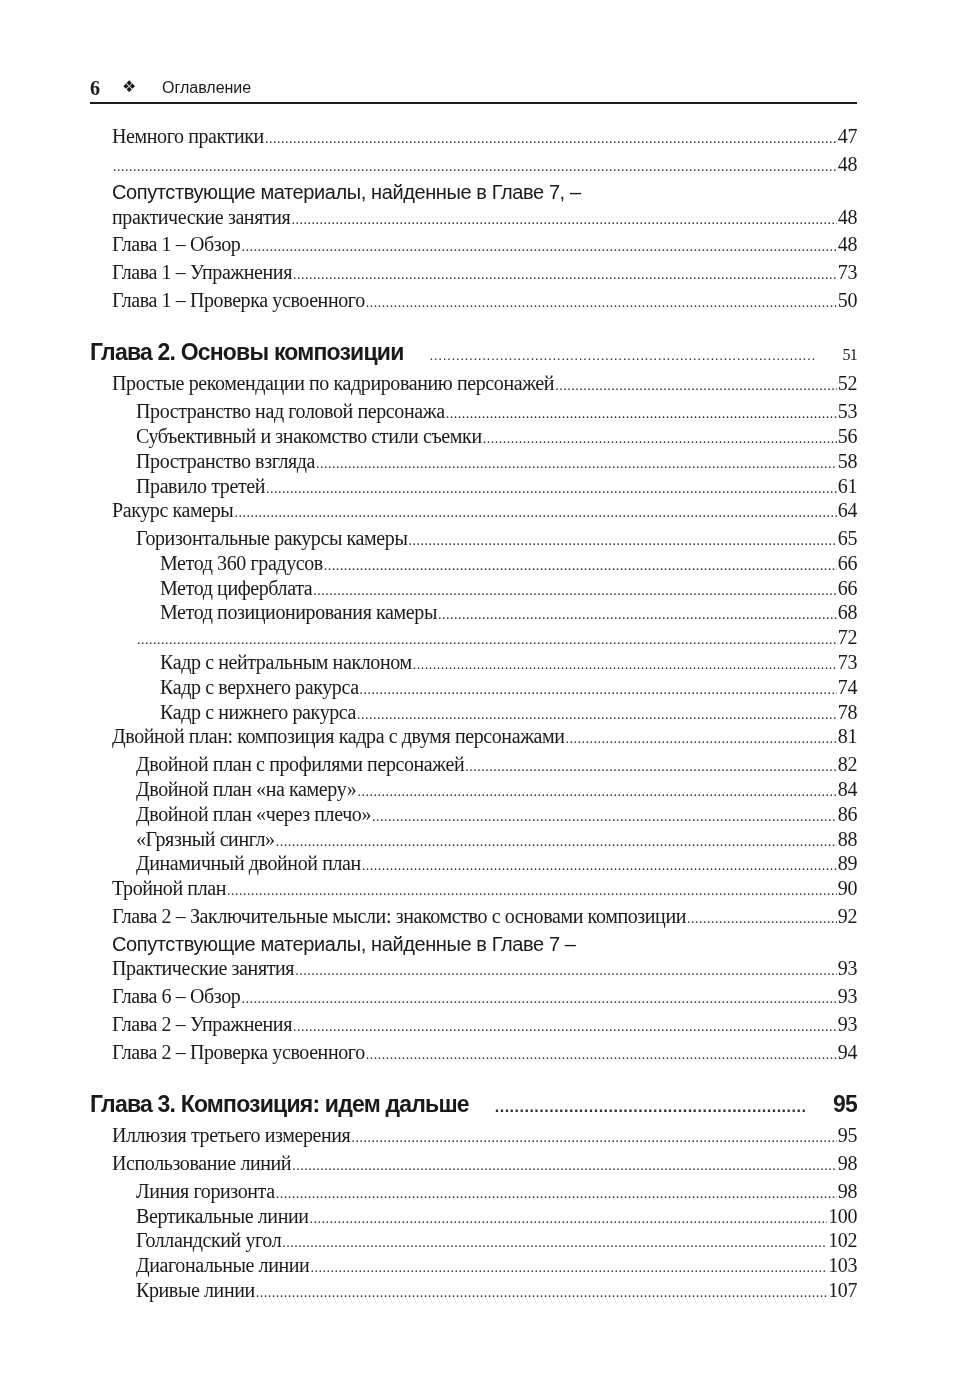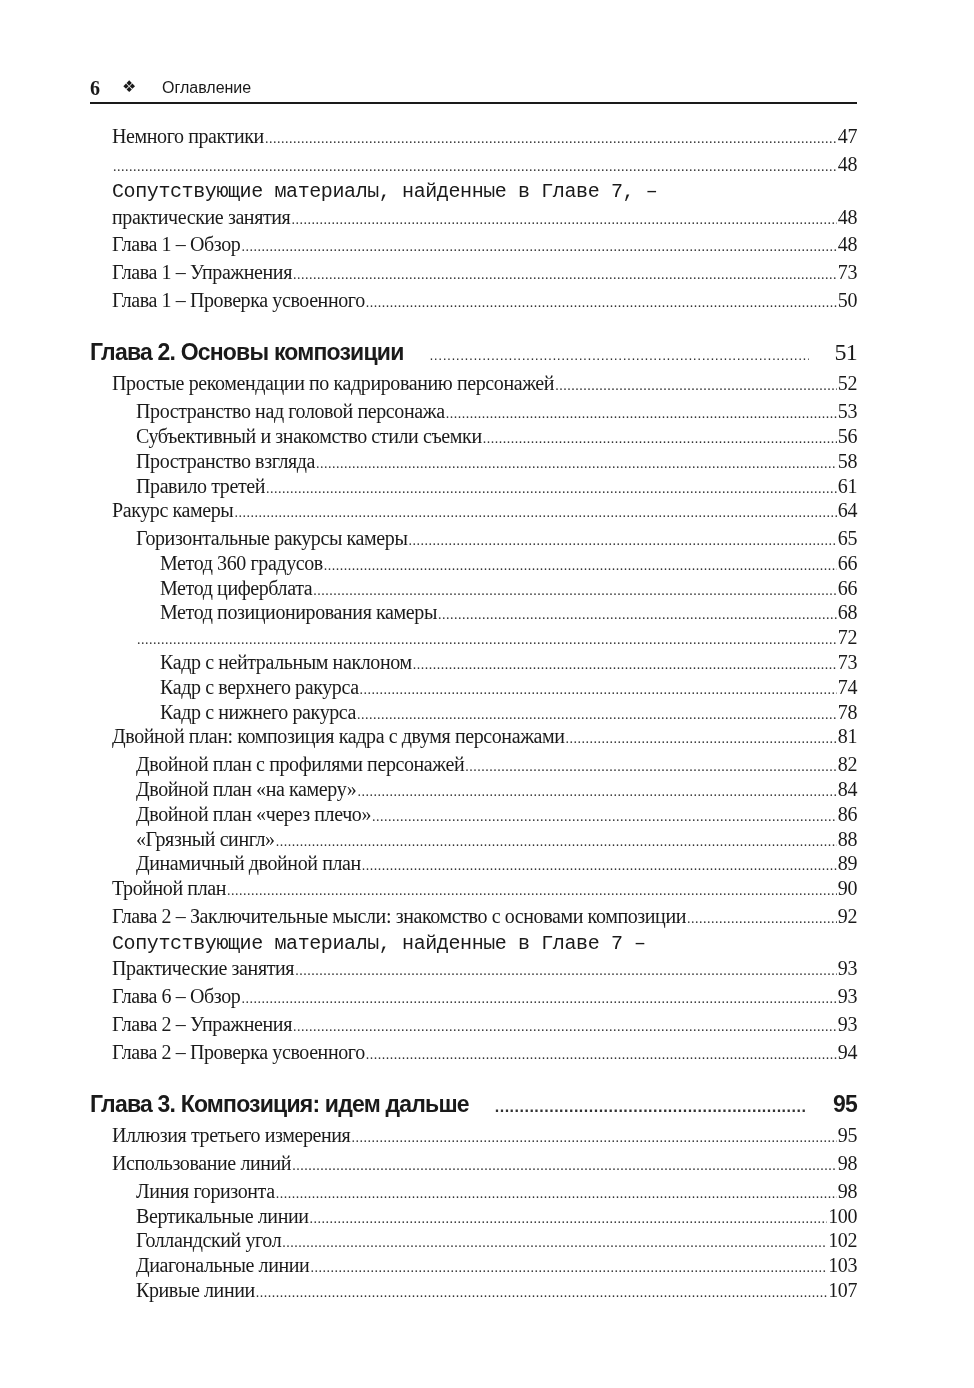--- a/index.html
+++ b/index.html
@@ -8,27 +8,27 @@
   .header .pnum { position: absolute; left: 0; top: 1px; font-family: "Liberation Serif", serif; font-weight: bold; font-size: 20px; }
   .header .orn { position: absolute; left: 32px; top: 1px; font-family: "DejaVu Sans", sans-serif; font-size: 16px; }
   .header .title { position: absolute; left: 72px; top: 3px; font-family: "Liberation Sans", sans-serif; font-size: 16px; }
   .toc { position: absolute; left: 90px; top: 0; width: 767px; }
   .row { position: absolute; left: 0; width: 767px; display: flex; align-items: baseline; font-family: "Liberation Serif", serif; font-size: 20px; line-height: 24px; letter-spacing: -0.4px; white-space: nowrap; }
   .row .lbl { flex: 0 0 auto; }
   .row .dots { flex: 1 1 auto; overflow: hidden; margin: 0 1px; font-size: 14px; letter-spacing: 0.5px; color: #333; }
   .row .dots::before { content: "................................................................................................................................................................................................................................................................................................................"; }
   .row .pg { flex: 0 0 auto; text-align: right; }
   .row.chap { font-family: "Liberation Sans", sans-serif; font-size: 23px; font-weight: bold; letter-spacing: -0.8px; line-height: 28px; gap: 25px; }
-  .row.chap .pg.small { font-family: "Liberation Serif", serif; font-weight: normal; font-size: 24px; }
+  .row.chap .pg.small { font-family: "Liberation Serif", serif; font-weight: normal; font-size: 16px; }
   .row.chap .dots { font-size: 14px; font-weight: normal; }
   .row.chap.bigdots .dots { font-weight: bold; font-size: 16px; }
   .l1 { padding-left: 22px; width: 745px !important; }
   .l2 { padding-left: 46px; width: 721px !important; }
   .l3 { padding-left: 70px; width: 697px !important; }
-  .cont { position: absolute; font-family: Liberation Mono, monospace; font-size: 20px; line-height: 24px; letter-spacing: -0.4px; white-space: nowrap; }
+  .cont { position: absolute; font-family: Liberation Sans, sans-serif; font-size: 20px; line-height: 24px; letter-spacing: -0.4px; white-space: nowrap; }
 </style>
 </head>
 <body>
 
 <div class="header">
   <span class="pnum">6</span>
   <span class="orn">❖</span>
   <span class="title">Оглавление</span>
 </div>
 

